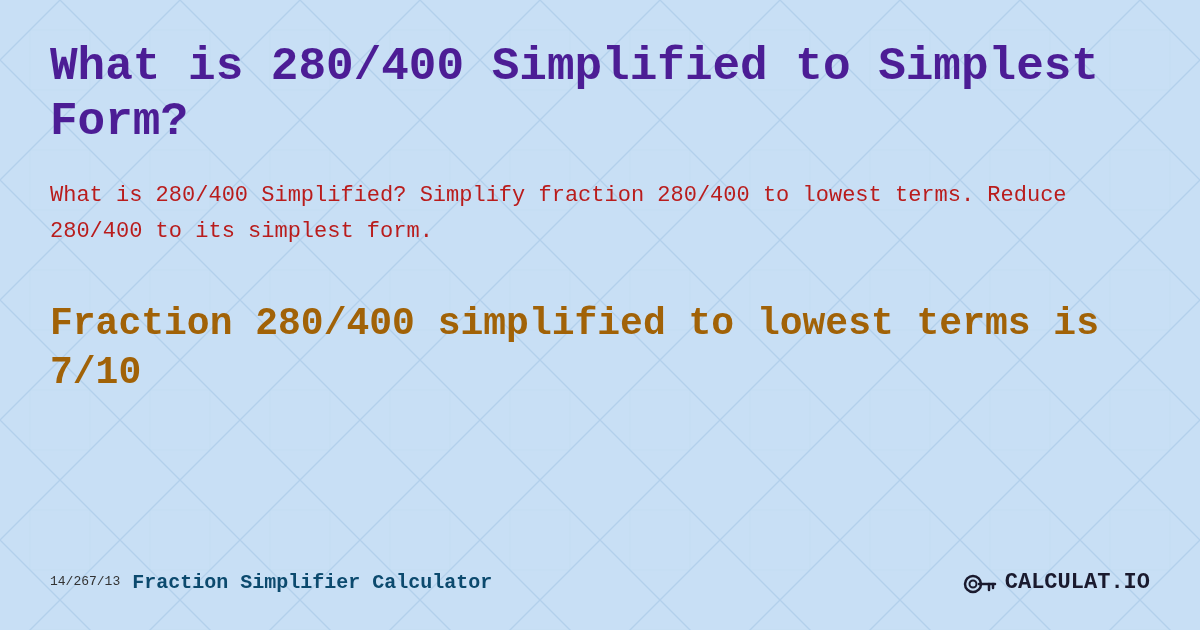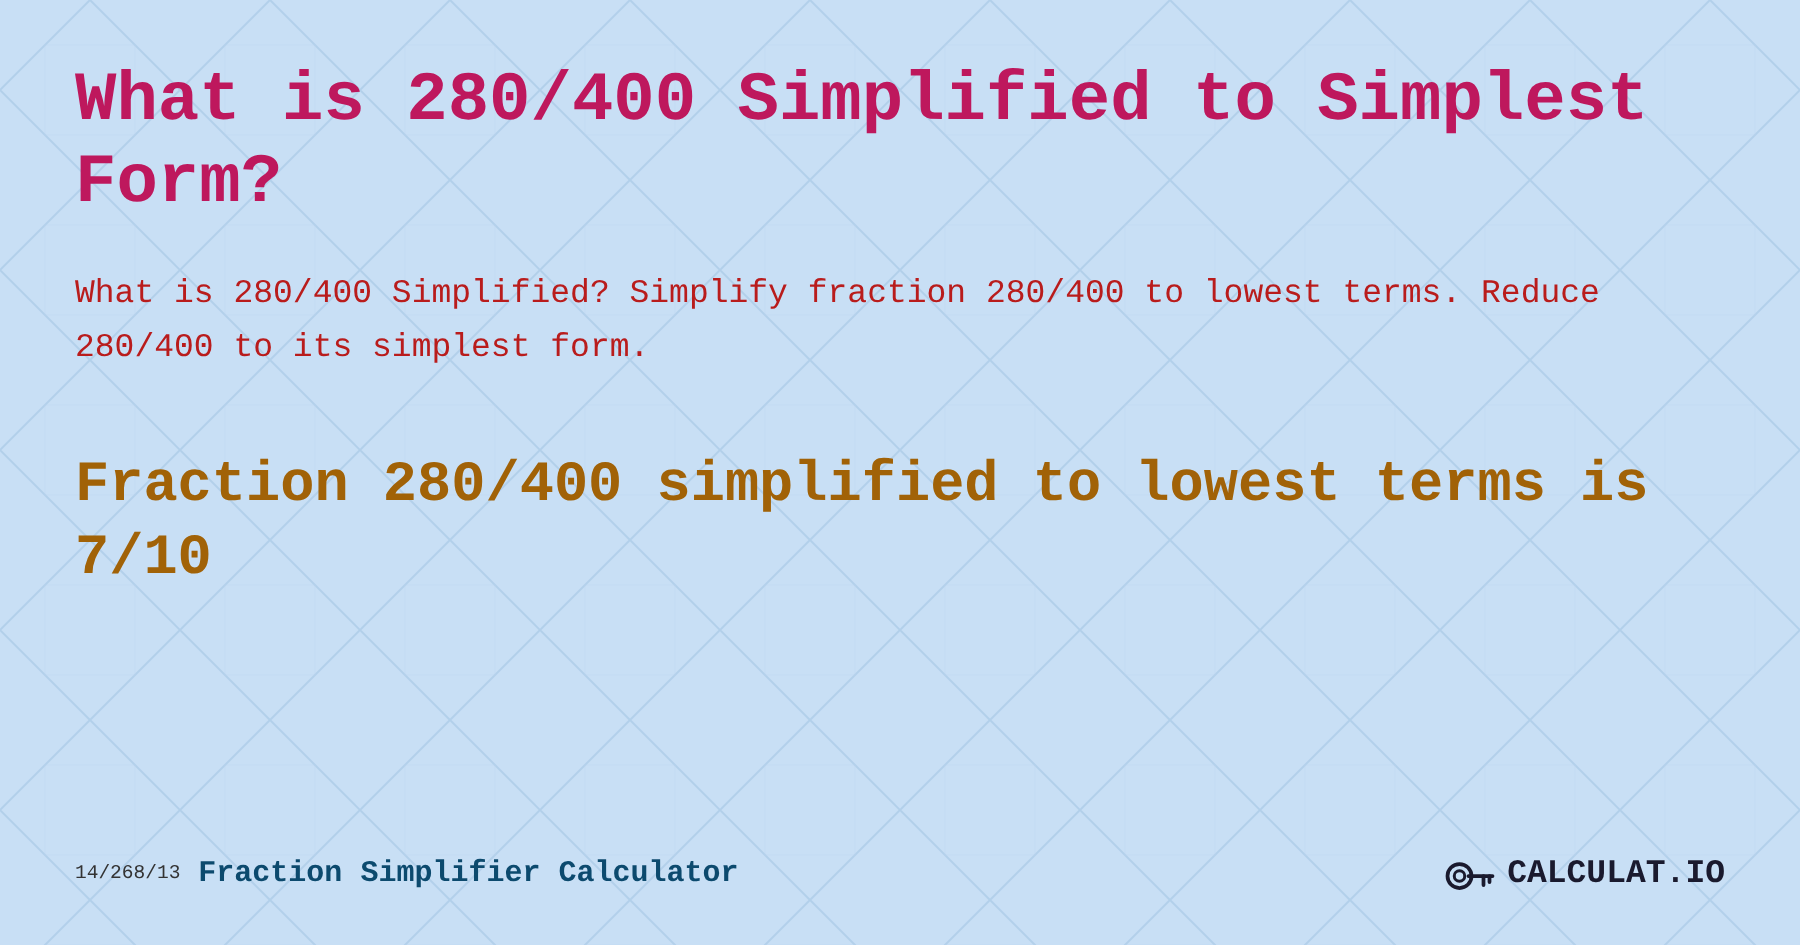--- a/index.html
+++ b/index.html
@@ -28,21 +28,21 @@
     }
 
     .main-content {
       flex: 1;
     }
 
     h1 {
       font-family: 'Courier New', Courier, monospace;
       font-size: 46px;
       font-weight: bold;
-      color: #be185d;
+      color: #4c1d95;
       line-height: 1.2;
       margin-bottom: 28px;
     }
 
     .description {
       font-family: 'Courier New', Courier, monospace;
       font-size: 22px;
       color: #b91c1c;
       line-height: 1.6;
       margin-bottom: 50px;
@@ -136,21 +136,21 @@
   <div class="main-content">
     <h1>What is 280/400 Simplified to Simplest Form?</h1>
     <p class="description">What is 280/400 Simplified? Simplify fraction 280/400 to lowest terms. Reduce 280/400 to its simplest form.</p>
     <p class="result">Fraction 280/400 simplified to lowest terms is 7/10</p>
   </div>
 
   <div class="footer">
     <div class="footer-left">
       <div class="fraction-stack">
         <span>14/26</span>
-        <span>8/13</span>
+        <span>7/13</span>
       </div>
       <span class="footer-title">Fraction Simplifier Calculator</span>
     </div>
 
     <div class="footer-right">
 
       <svg width="36" height="36" viewBox="0 0 36 36" fill="none" xmlns="http://www.w3.org/2000/svg">
 
         <circle cx="12" cy="20" r="8" stroke="#1a1a2e" stroke-width="2.5" fill="none"></circle>
         <circle cx="12" cy="20" r="3.5" stroke="#1a1a2e" stroke-width="2" fill="none"></circle>

